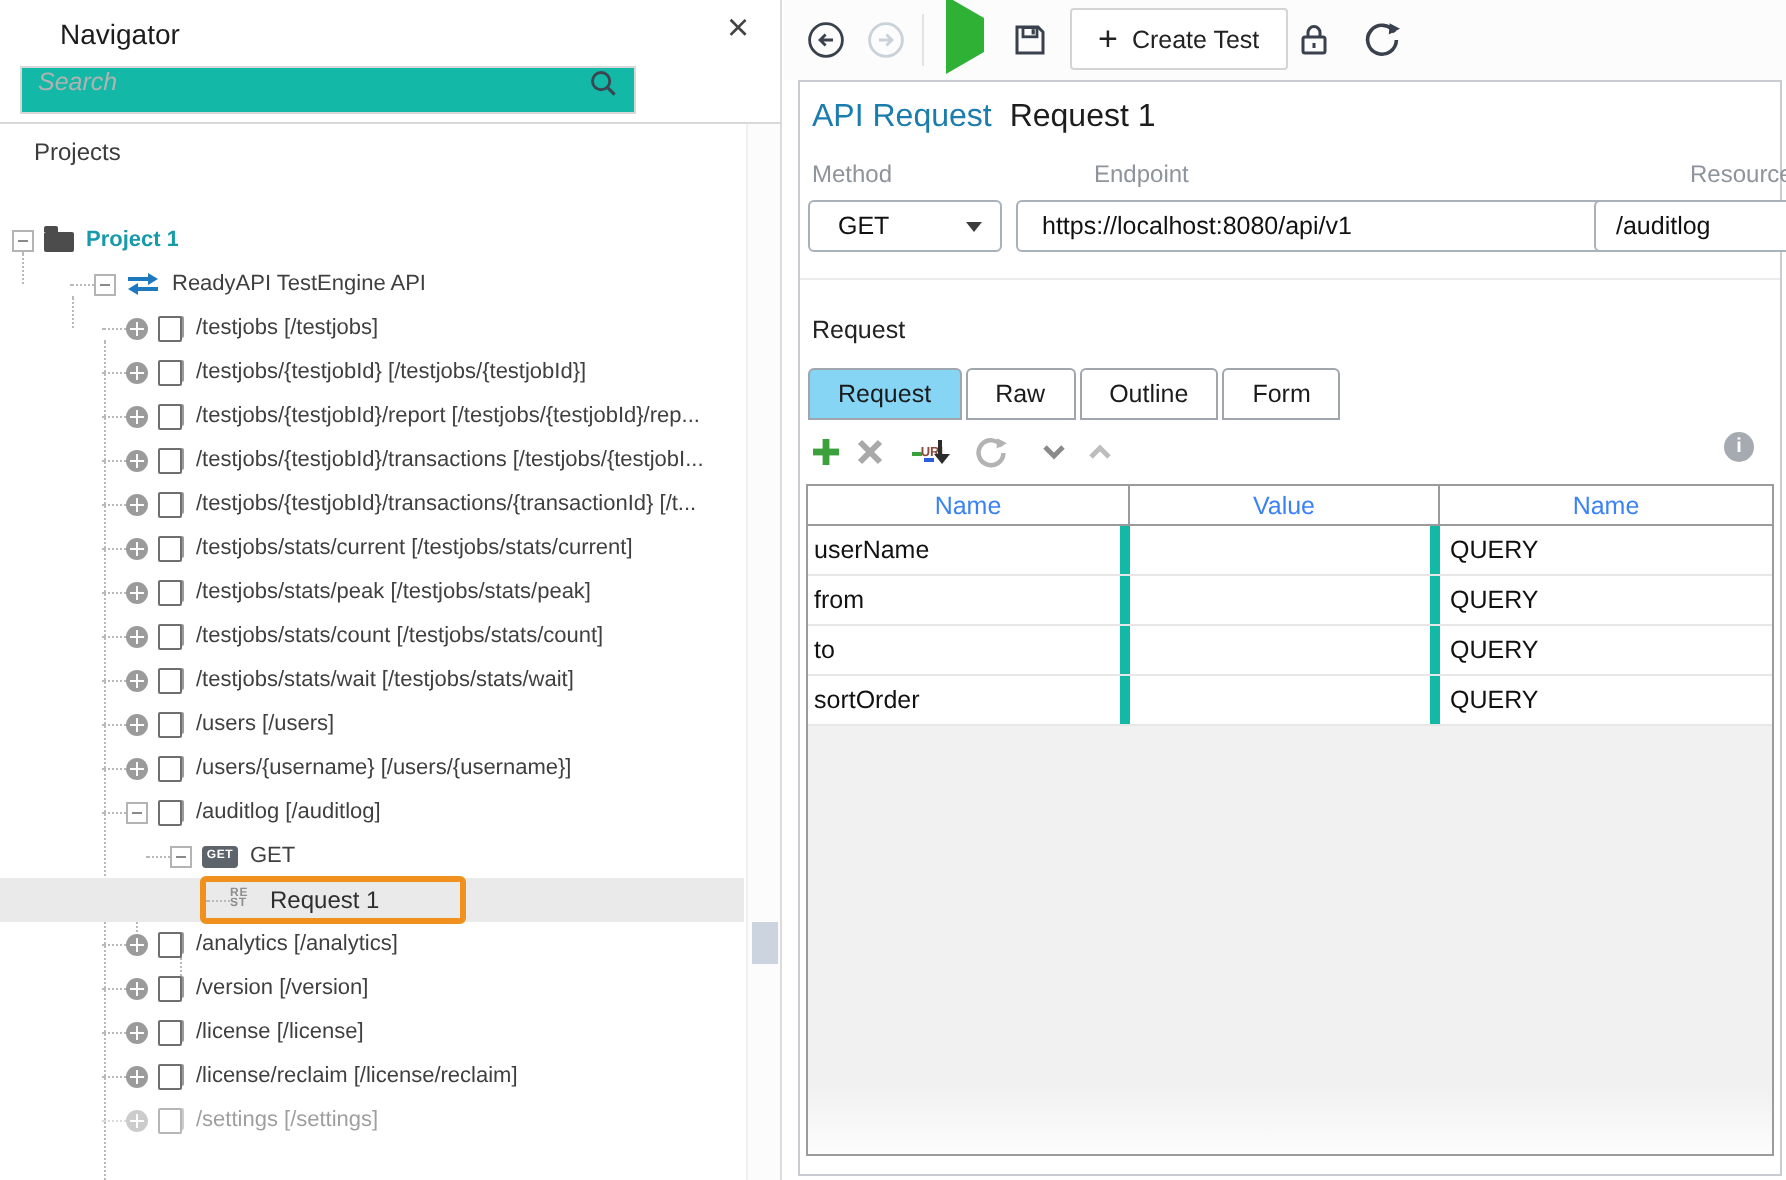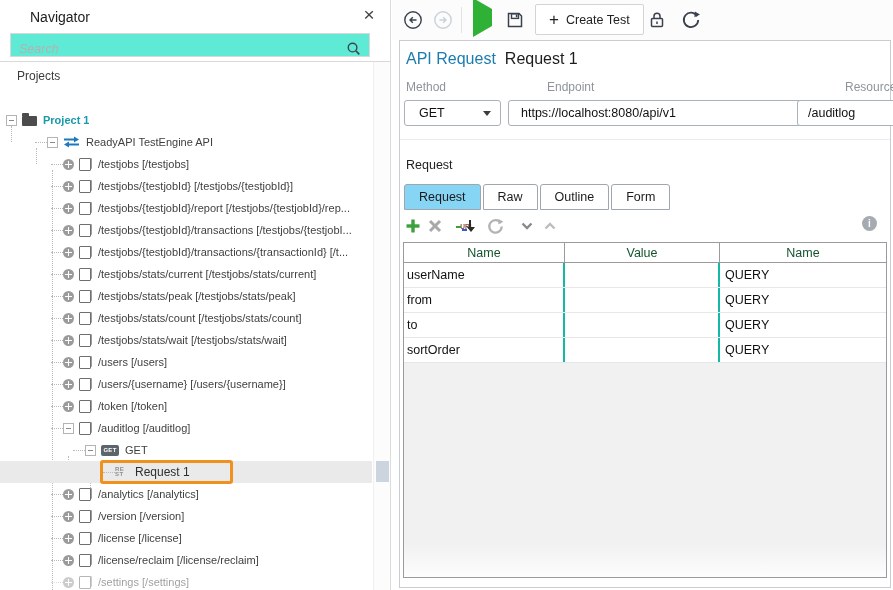--- a/index.html
+++ b/index.html
@@ -3,21 +3,21 @@
 <meta charset="utf-8">
 <style>
   * { margin:0; padding:0; box-sizing:border-box; }
   body { background:#ffffff; font-family:"Liberation Sans", sans-serif; }
   .screen { position:relative; width:893px; height:590px; background:#fff; overflow:hidden; }
 
   
   .nav-panel { position:absolute; left:0; top:0; width:391px; height:590px; background:#fff; border-right:1px solid #dcdcdc; }
   .nav-title { position:absolute; left:30px; top:9px; font-size:14px; color:#1c1c1c; }
   .nav-close { position:absolute; left:358px; top:4px; width:22px; height:22px; font-size:19px; line-height:22px; text-align:center; color:#444; cursor:pointer; }
-  .search-box { position:absolute; left:10px; top:33px; width:360px; height:24px; border:1px solid #d8d8d8; background:#5eead4; display:flex; align-items:flex-end; padding:0 8px; }
+  .search-box { position:absolute; left:10px; top:33px; width:308px; height:24px; border:1px solid #d8d8d8; background:#14b8a6; display:flex; align-items:flex-start; padding:0 8px; }
   .search-box input { flex:1; border:none; outline:none; font-size:12.5px; font-style:italic; color:#444; background:transparent; font-family:"Liberation Sans", sans-serif; }
   .search-box input::placeholder { color:#b2b2b2; font-style:italic; }
   .nav-sep { position:absolute; left:0; top:61px; width:391px; border-top:1px solid #d9d9d9; }
   .projects-label { position:absolute; left:5px; top:69px; font-size:12px; color:#3c3c3c;margin-left:12px; }
 
   .tree { position:absolute; left:0; top:88px; width:372px; height:502px; overflow:hidden;margin-top:21px; }
   .trow { position:relative; height:22px; display:flex; align-items:center; white-space:nowrap; font-size:11px; color:#3f3f3f; cursor:default; }
   .trow.selected { background:#eaeaea; }
   .trow.faded { opacity:.5; }
   .tlabel { overflow:hidden; text-overflow:ellipsis; min-width:0; }
@@ -86,23 +86,23 @@
   .url-ico .u { font-size:6.5px; font-weight:bold; color:#8a4a3a; line-height:7px; display:block; }
   .url-ico .d1 { position:absolute; left:0; top:8px; width:5px; height:2px; background:#3aa03a; }
   .url-ico .d2 { position:absolute; left:6px; top:11px; width:5px; height:2px; background:#2b5fd9; }
   .url-ico .ar { position:absolute; left:13px; top:2px; width:1.5px; height:8px; background:#2b2b2b; }
   .url-ico .ah { position:absolute; left:10.5px; top:9px; width:0; height:0; border-left:4px solid transparent; border-right:4px solid transparent; border-top:5px solid #2b2b2b; }
   .info-ico { position:absolute; left:862px; top:216px; width:15px; height:15px; border-radius:50%; background:#a6abb1; color:#fff; font-size:10px; font-weight:bold; display:flex; align-items:center; justify-content:center; cursor:pointer; }
 
   .ptable { position:absolute; left:403px; top:242px; width:484px; height:336px; border:1px solid #9b9b9b; background:linear-gradient(to bottom, #f1f1f2 0%, #f1f1f2 90%, #fdfdfd 100%); }
   .prow { display:grid; grid-template-columns:161px 155px 1fr; }
   .prow.head { height:20px; background:#fff; border-bottom:1px solid #9b9b9b; }
-  .prow.head .cell { display:flex; align-items:center; justify-content:center; font-size:12.5px; color:#14532d; border-right:1px solid #9b9b9b; }
+  .prow.head .cell { display:flex; align-items:center; justify-content:center; font-size:12.5px; color:#3b82f6; border-right:1px solid #9b9b9b; }
   .prow.body { height:25px; background:#fff; border-bottom:1px solid #e7e7e7; }
-  .prow.body .cell { display:flex; align-items:center; font-size:12.5px; color:#111; border-right:2px solid #14b8a6; padding-left:3px; }
+  .prow.body .cell { display:flex; align-items:center; font-size:12.5px; color:#111; border-right:5px solid #14b8a6; padding-left:3px; }
   .prow .cell:last-child { border-right:none; }
   .prow.body .cell.type { padding-left:5px; }
 </style>
 </head>
 <body>
 
 <div class="screen">
 
   <div class="nav-panel">
     <div class="nav-title">Navigator</div>
@@ -208,26 +208,20 @@
           <span class="tlabel">/users [/users]</span>
         </div>
       <div class="trow lvl3">
           <span class="stub"></span>
           <span class="exp plus"></span>
           <span class="ico ico-resource"></span>
           <span class="tlabel">/users/{username} [/users/{username}]</span>
         </div>
       <div class="trow lvl3">
           <span class="stub"></span>
-          <span class="exp plus"></span>
-          <span class="ico ico-resource"></span>
-          <span class="tlabel">/token [/token]</span>
-        </div>
-      <div class="trow lvl3">
-          <span class="stub"></span>
           <span class="exp minus"></span>
           <span class="ico ico-resource"></span>
           <span class="tlabel">/auditlog [/auditlog]</span>
         </div>
 
       <div class="trow lvl4">
         <span class="stub"></span>
         <span class="exp minus"></span>
         <span class="ico ico-get">GET</span>
         <span class="tlabel">GET</span>

